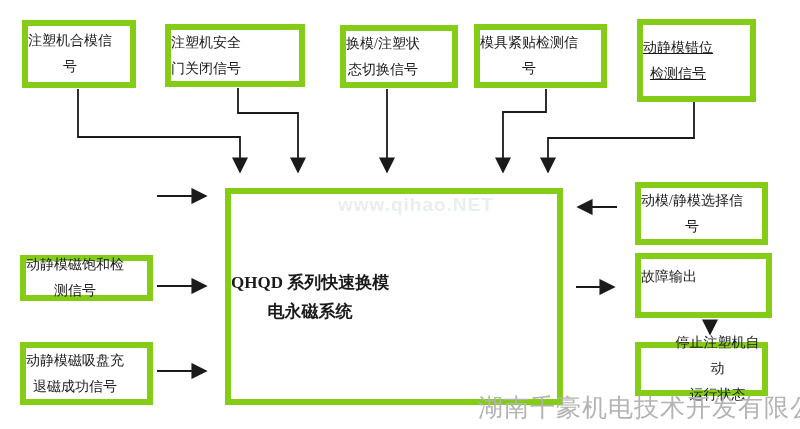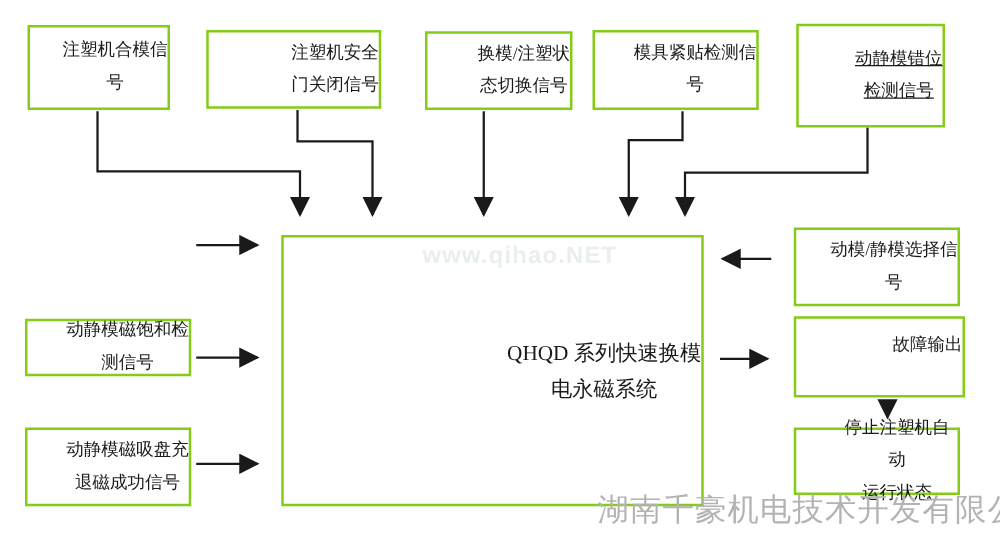--- a/index.html
+++ b/index.html
@@ -4,40 +4,40 @@
 <style>
   html,body{margin:0;padding:0;}
   body{
     width:800px;height:429px;position:relative;background:#ffffff;overflow:hidden;
     font-family:"Liberation Serif","DejaVu Serif",serif;
     color:#1a1a1a;
   }
   .stage{position:absolute;left:0;top:0;width:800px;height:429px;}
   .box{
     position:absolute;
-    border:2px solid #84cc16;
+    border:6px solid #84cc16;
     background:#ffffff;
-    display:flex;align-items:center;justify-content:flex-end;
+    display:flex;align-items:center;justify-content:flex-start;
     text-align:center;
     font-size:14px;line-height:26px;
     white-space:pre-line;
     box-sizing:border-box;
     z-index:2;
   }
   .box-t1{left:22px;top:20px;width:114px;height:68px;}
   .box-t2{left:165px;top:24px;width:140px;height:63px;}
   .box-t3{left:340px;top:25px;width:118px;height:63px;}
   .box-t4{left:474px;top:24px;width:133px;height:64px;}
   .box-t5{left:637px;top:19px;width:119px;height:83px;text-decoration:underline;}
   .box-l1{left:20px;top:165px;width:133px;height:63px;}
   .box-l2{left:20px;top:255px;width:133px;height:46px;}
   .box-l3{left:20px;top:342px;width:133px;height:63px;}
   .box-c{
     left:225px;top:188px;width:338px;height:217px;
-    font-size:17px;line-height:29px;
+    font-size:17px;line-height:29px;font-weight:bold;
   }
   .box-r1{left:635px;top:182px;width:133px;height:63px;}
   .box-r2{left:635px;top:253px;width:137px;height:65px;padding-bottom:18px;}
   .box-r3{left:635px;top:342px;width:133px;height:54px;padding-left:32px;}
   .connectors{position:absolute;left:0;top:0;z-index:1;}
   .wm-site{
     position:absolute;left:338px;top:194px;width:340px;
     z-index:3;
     font-family:"Liberation Sans","DejaVu Sans",sans-serif;
     font-weight:bold;font-size:19px;letter-spacing:1px;

